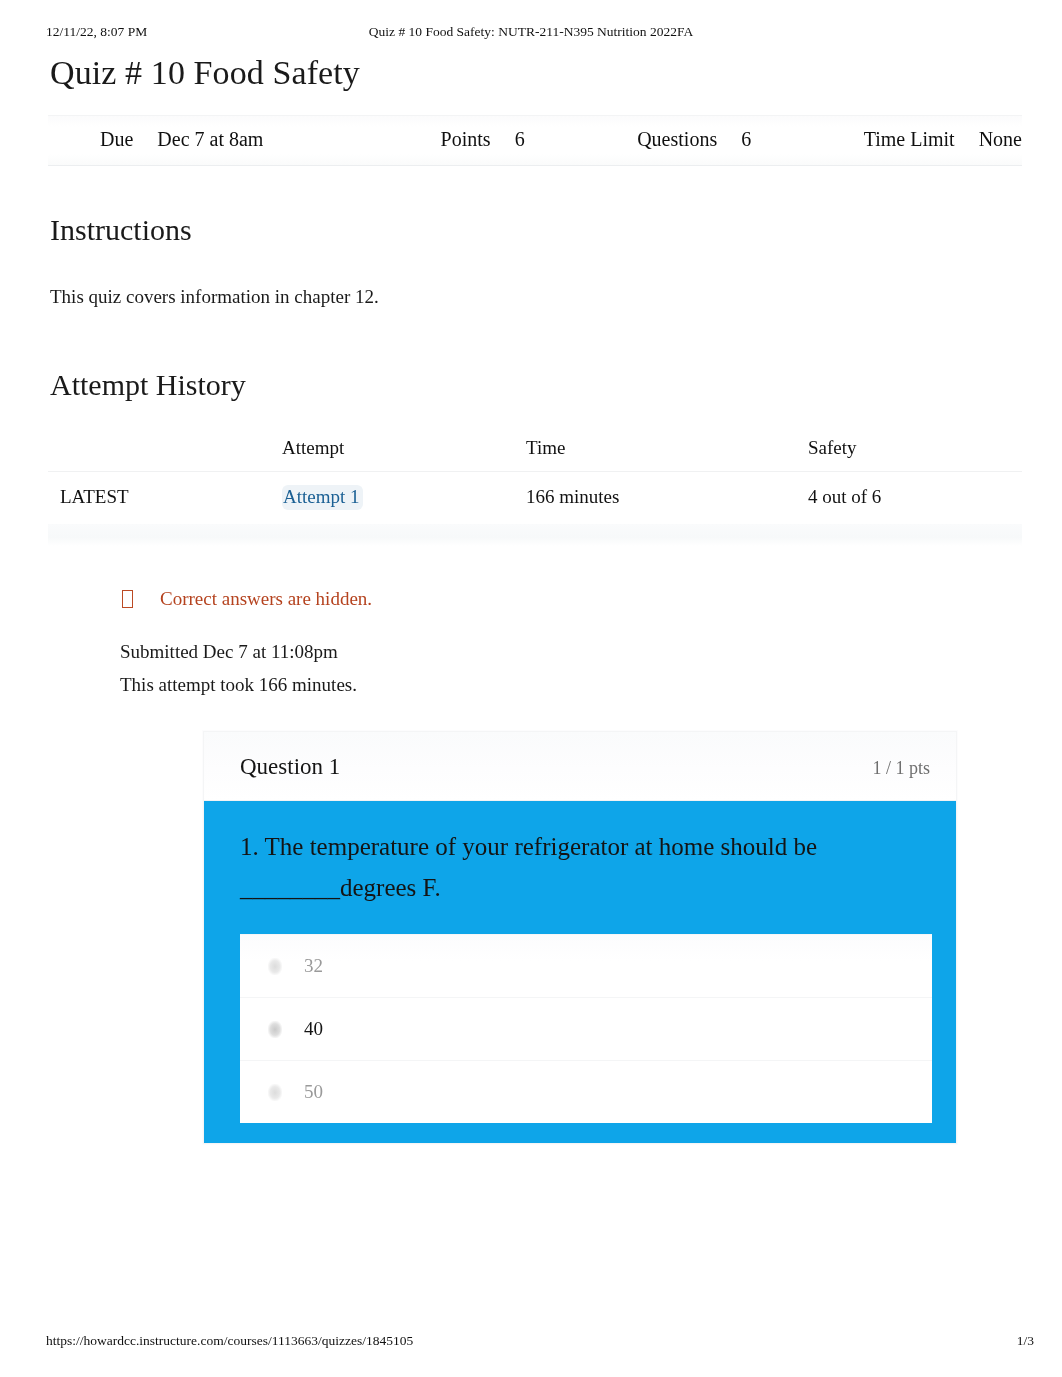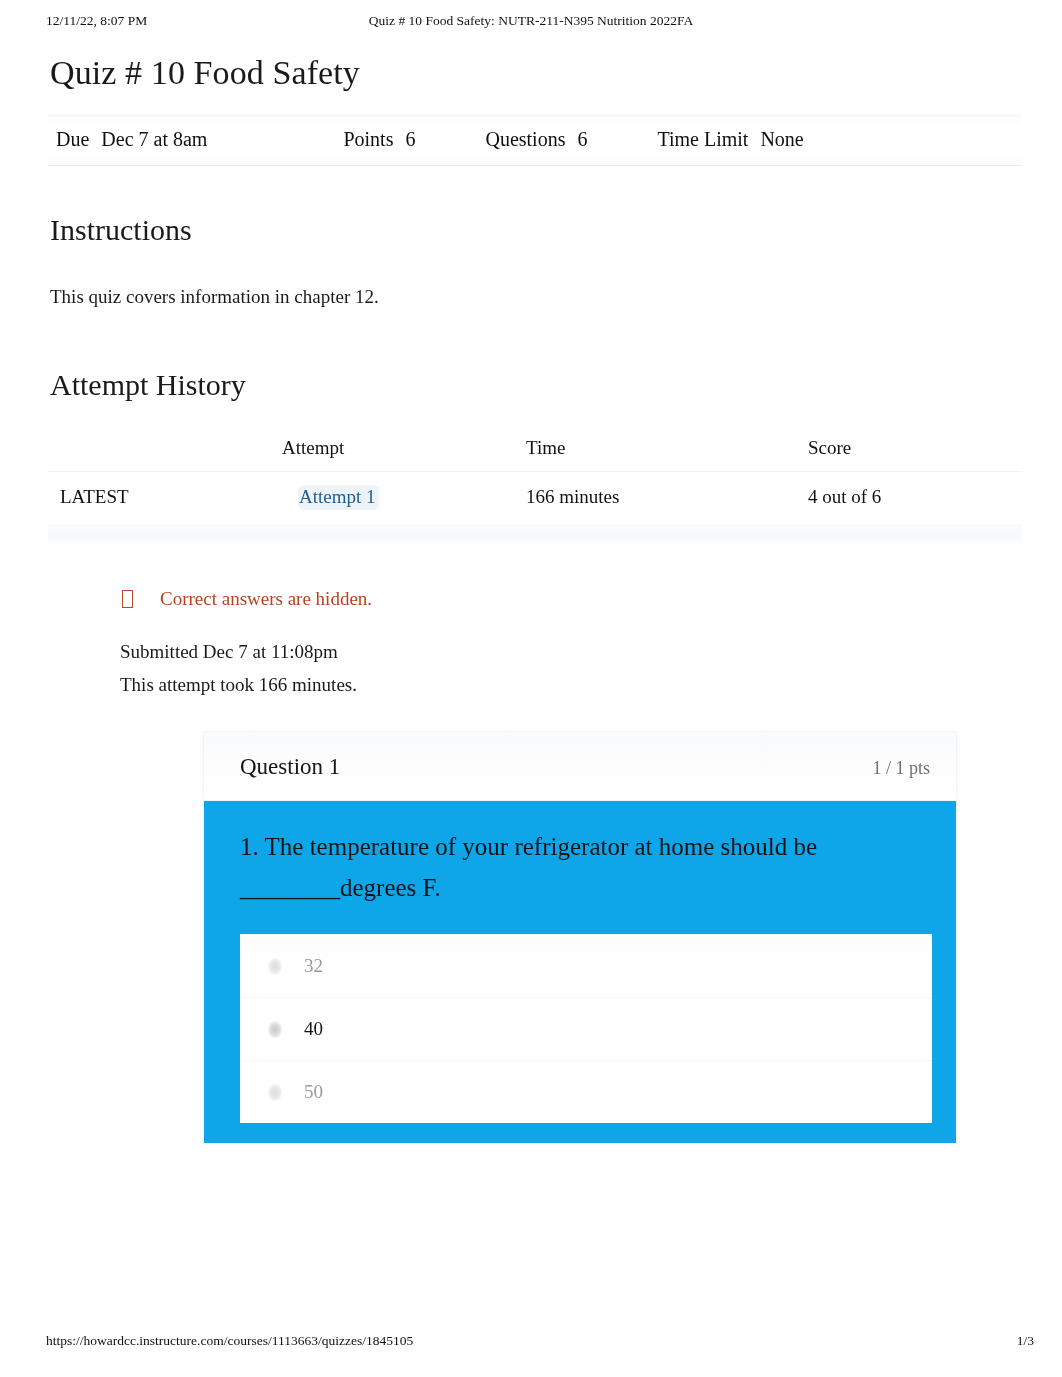--- a/index.html
+++ b/index.html
@@ -12,21 +12,21 @@
     height: 1377px;
     position: relative;
     font-family: "Liberation Serif", "DejaVu Serif", serif;
     color: #1a1a1a;
     overflow: hidden;
   }
 
   
   .print-header {
     position: absolute;
-    top: 13px;
+    top: 24px;
     left: 0;
     width: 1062px;
     height: 20px;
     font-size: 13.5px;
     color: #111;
   }
   .print-header .ph-left {
     position: absolute;
     left: 46px;
     top: 0;
@@ -74,22 +74,22 @@
     padding: 12px 0 14px 0;
   }
   .meta-row {
     display: flex;
     align-items: baseline;
     font-size: 20px;
     white-space: nowrap;
     padding-left: 8px;
   }
   .meta-item { display: flex; align-items: baseline; }
-  .meta-label { color: #101010; }
-  .meta-value { color: #101010; margin-left: 12px; }
+  .meta-label { color: #101010; margin-left: 44px; }
+  .meta-value { color: #101010; margin-left: 24px; }
   .meta-gap-1 { width: 136px; }
   .meta-gap-2 { width: 70px; }
   .meta-gap-3 { width: 70px; }
 
   
   h2.section-title {
     font-size: 30px;
     font-weight: normal;
     margin: 46px 0 0 2px;
     padding: 0;
@@ -127,21 +127,20 @@
   .attempt-row-band {
     height: 22px;
     background: linear-gradient(to bottom, #fafbfc 0%, #f7f9fa 60%, #ffffff 100%);
   }
   a.attempt-link {
     color: #1b6094;
     text-decoration: none;
     background: #eef3f7;
     padding: 1px 3px 3px 1px;
     border-radius: 6px;
-    margin-left: 16px;
   }
 
   
   .notice {
     margin: 42px 0 0 74px;
     display: flex;
     align-items: center;
     color: #b5431f;
     font-size: 19px;
   }
@@ -271,21 +270,21 @@
     <p class="instructions-body">This quiz covers information in chapter 12.</p>
 
     <h2 class="section-title" style="margin-top:58px">Attempt History</h2>
 
     <table class="attempt-table">
       <thead>
         <tr>
           <th class="col-latest"></th>
           <th class="col-attempt">Attempt</th>
           <th class="col-time">Time</th>
-          <th class="col-score">Score</th>
+          <th class="col-score">Safety</th>
         </tr>
       </thead>
       <tbody>
         <tr>
           <td class="col-latest">LATEST</td>
           <td class="col-attempt">
             <a class="attempt-link" href="#">Attempt 1</a>
           </td>
           <td class="col-time">166 minutes</td>
           <td class="col-score">4 out of 6</td>

